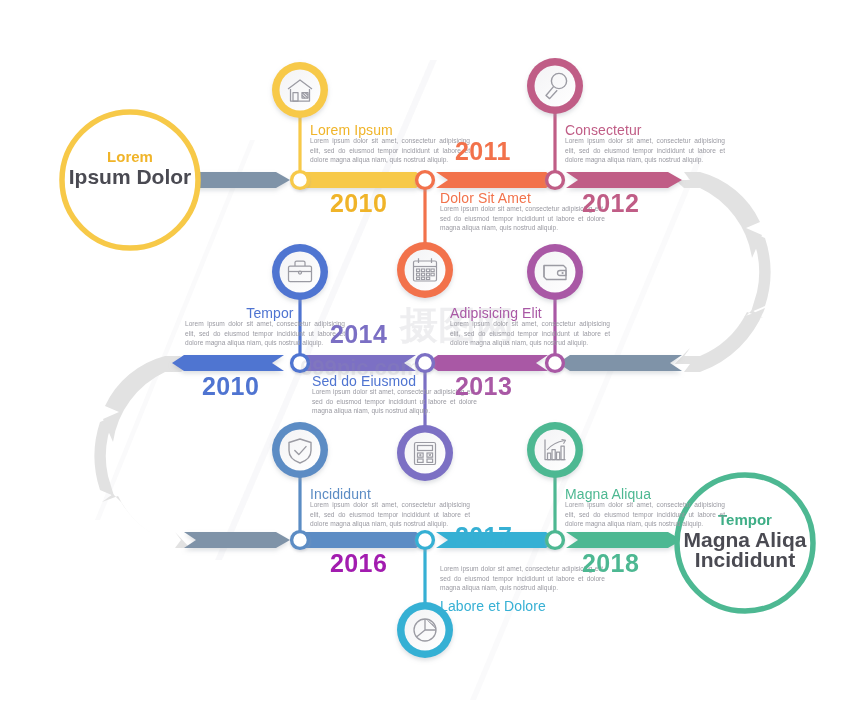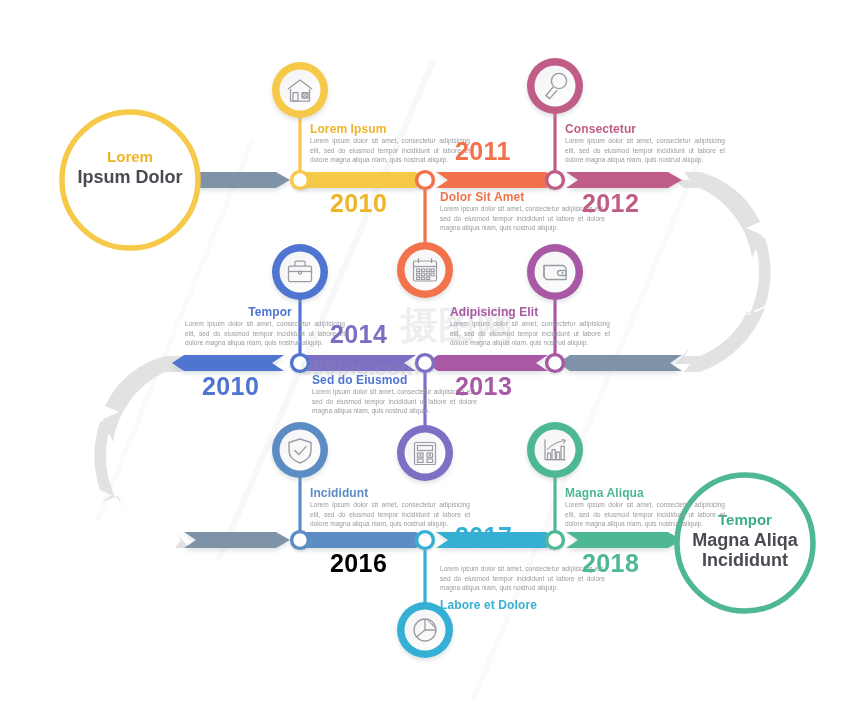--- a/index.html
+++ b/index.html
@@ -2,28 +2,28 @@
 <html><head>
 <meta charset="utf-8">
 <style>
   html,body{margin:0;padding:0;background:#ffffff;}
   body{width:860px;height:716px;overflow:hidden;
        font-family:"Liberation Sans",sans-serif;}
   #stage{position:relative;width:860px;height:716px;background:#fff;}
   svg.layer{position:absolute;left:0;top:0;width:860px;height:716px;}
   .txtlayer{position:absolute;left:0;top:0;width:860px;height:716px;pointer-events:none;}
 
-  .ttl{position:absolute;font-weight:bold;font-size:12px;letter-spacing:.1px;}
+  .ttl{position:absolute;font-weight:normal;font-size:14px;letter-spacing:.1px;}
   .body{position:absolute;font-size:6.6px;line-height:9.6px;color:#9a9aa2;
         text-align:justify;}
   .year{position:absolute;font-weight:bold;font-size:25px;letter-spacing:.4px;}
 
   .endc{position:absolute;text-align:center;}
   .endc .l1{font-weight:bold;font-size:15px;line-height:20px;}
-  .endc .l2{font-weight:bold;font-size:18px;line-height:20px;color:#4a4a52;}
+  .endc .l2{font-weight:bold;font-size:21px;line-height:20px;color:#4a4a52;}
 
   .wm{position:absolute;color:rgba(150,150,160,.16);font-weight:bold;
       pointer-events:none;user-select:none;}
 </style>
 </head>
 <body>
 
 <div id="stage">
 
   <svg class="layer" viewBox="0 0 860 716">
@@ -271,21 +271,21 @@
     <div class="year" style="left:330px;top:320px;color:#7b6fc4;">2014</div>
     <div class="ttl" style="left:312px;top:373px;width:165px;color:#4f74d1;">Sed do Eiusmod</div>
     <div class="body" style="left:312px;top:387px;width:165px;">Lorem ipsum dolor sit amet, consectetur adipisicing elit, sed do eiusmod tempor incididunt ut labore et dolore magna aliqua niam, quis nostrud aliquip.</div>
 
     <div class="ttl" style="left:450px;top:305px;width:160px;color:#a958a5;">Adipisicing Elit</div>
     <div class="body" style="left:450px;top:319px;width:160px;">Lorem ipsum dolor sit amet, consectetur adipisicing elit, sed do eiusmod tempor incididunt ut labore et dolore magna aliqua niam, quis nostrud aliquip.</div>
     <div class="year" style="left:455px;top:372px;color:#a958a5;">2013</div>
 
     <div class="ttl" style="left:310px;top:486px;width:160px;color:#5b8cc4;">Incididunt</div>
     <div class="body" style="left:310px;top:500px;width:160px;">Lorem ipsum dolor sit amet, consectetur adipisicing elit, sed do eiusmod tempor incididunt ut labore et dolore magna aliqua niam, quis nostrud aliquip.</div>
-    <div class="year" style="left:330px;top:549px;color:#000000;text-align:right;">2016</div>
+    <div class="year" style="left:330px;top:549px;color:#a21caf;text-align:right;">2016</div>
 
     <div class="year" style="left:455px;top:499px;color:#36b0d4;margin-top:23px;">2017</div>
     <div class="ttl" style="left:440px;top:550px;width:165px;color:#36b0d4;margin-top:48px;">Labore et Dolore</div>
     <div class="body" style="left:440px;top:564px;width:165px;">Lorem ipsum dolor sit amet, consectetur adipisicing elit, sed do eiusmod tempor incididunt ut labore et dolore magna aliqua niam, quis nostrud aliquip.</div>
 
     <div class="ttl" style="left:565px;top:486px;width:160px;color:#4db892;">Magna Aliqua</div>
     <div class="body" style="left:565px;top:500px;width:160px;">Lorem ipsum dolor sit amet, consectetur adipisicing elit, sed do eiusmod tempor incididunt ut labore et dolore magna aliqua niam, quis nostrud aliquip.</div>
     <div class="year" style="left:582px;top:549px;color:#4db892;">2018</div>
 
   </div>

